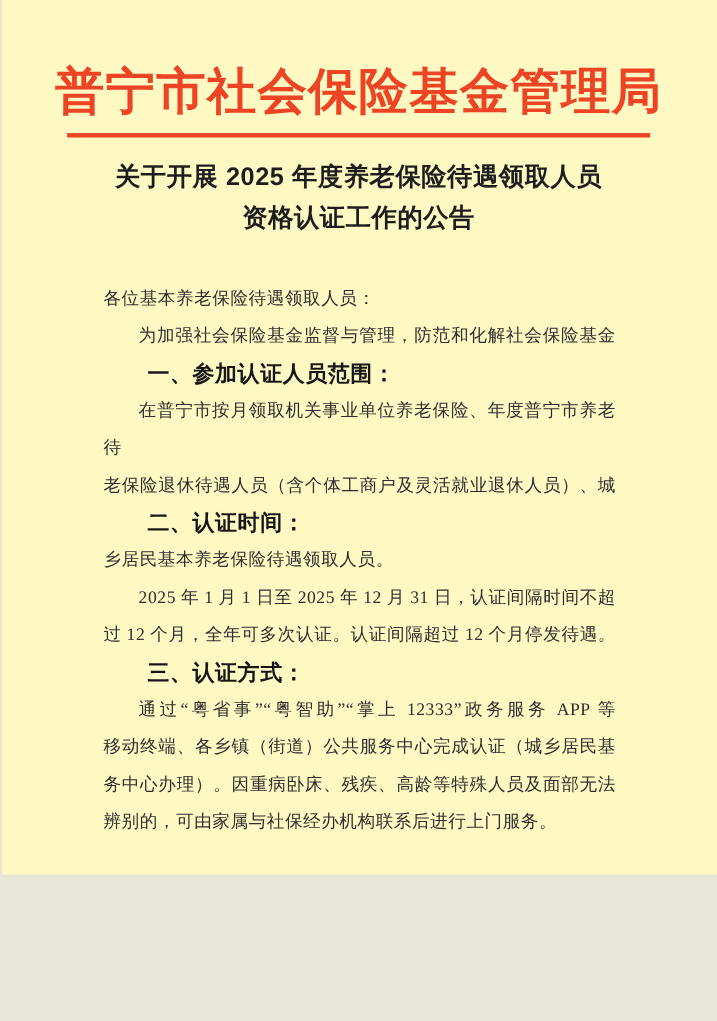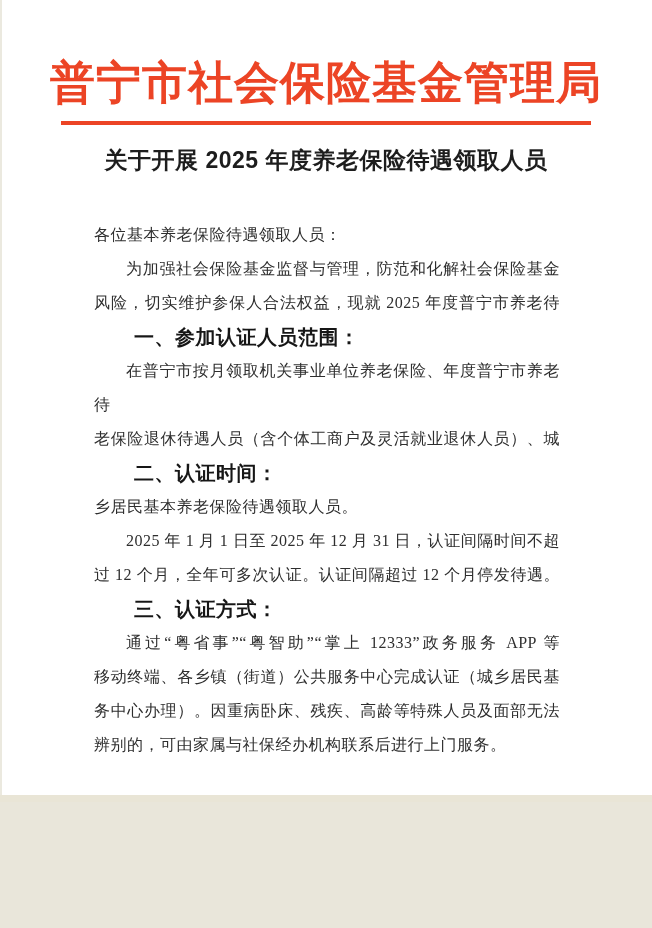--- a/index.html
+++ b/index.html
@@ -1,21 +1,21 @@
 <!DOCTYPE html>
 <html style="--accent: #ec4425;"><head>
 <meta charset="utf-8">
 <style>
   :root { --accent:#ec4425; }
   html,body { margin:0; padding:0; background:#e9e6da; }
   .page {
     position:relative;
     width:652px; height:802px;
     margin:0 auto;
-    background:#ffffff;
+    background:#fef9c3;
     overflow:hidden;
     font-family:"Liberation Serif","DejaVu Serif",serif;
     box-shadow: inset 0 -7px 0 #e9e6d8, inset 2px 0 0 #ecead f;
   }
   .page::after{ 
     content:""; position:absolute; left:0; right:0; bottom:0; height:7px;
     background:#e9e5d6; pointer-events:none;
   }
   .page::before{ 
     content:""; position:absolute; left:0; top:0; bottom:0; width:2px;
@@ -76,26 +76,26 @@
 <body>
 
 <div class="page">
 
   <div class="letterhead">普宁市社会保险基金管理局</div>
 
   <div class="red-rule"></div>
 
   <div class="doc-title">
     <div>关于开展 2025 年度养老保险待遇领取人员</div>
+    <div>资格认证工作的公告</div>
   </div>
 
   <div class="doc-body">
       <div class="line plain">各位基本养老保险待遇领取人员：</div>
       <div class="line indent fill">为加强社会保险基金监督与管理，防范和化解社会保险基金</div>
-      <div class="line fill">风险，切实维护参保人合法权益，现就 2025 年度普宁市养老待</div>
       <div class="line indent heading">一、参加认证人员范围：</div>
       <div class="line indent fill">在普宁市按月领取机关事业单位养老保险、年度普宁市养老待</div>
       <div class="line fill">老保险退休待遇人员（含个体工商户及灵活就业退休人员）、城</div>
       <div class="line indent heading">二、认证时间：</div>
       <div class="line plain">乡居民基本养老保险待遇领取人员。</div>
       <div class="line indent fill">2025 年 1 月 1 日至 2025 年 12 月 31 日，认证间隔时间不超</div>
       <div class="line fill">过 12 个月，全年可多次认证。认证间隔超过 12 个月停发待遇。</div>
       <div class="line indent heading">三、认证方式：</div>
       <div class="line indent fill">通过“粤省事”“粤智助”“掌上 12333”政务服务 APP 等</div>
       <div class="line fill">移动终端、各乡镇（街道）公共服务中心完成认证（城乡居民基</div>

